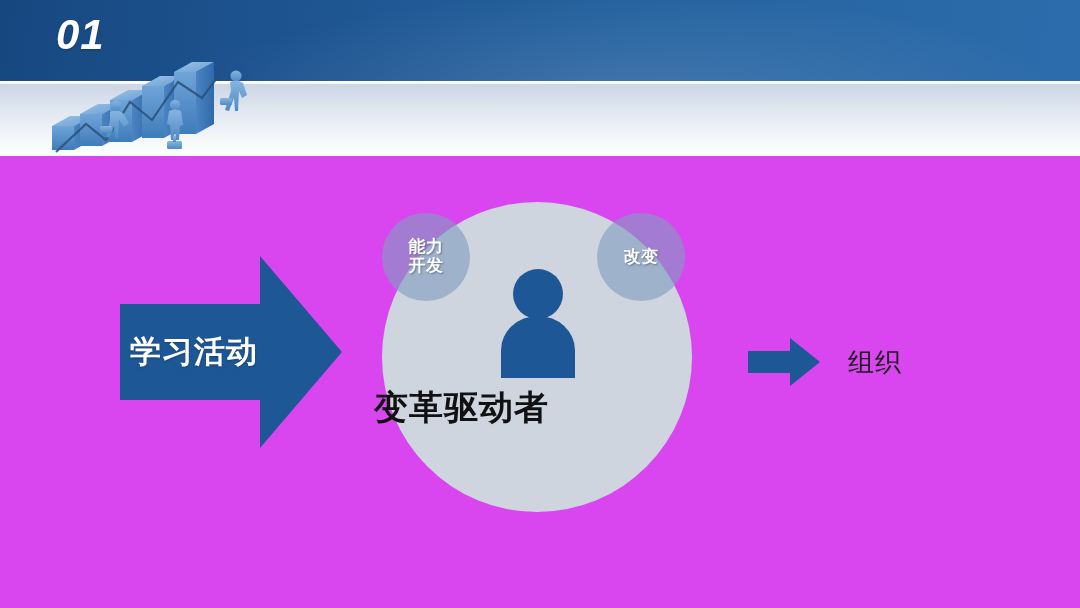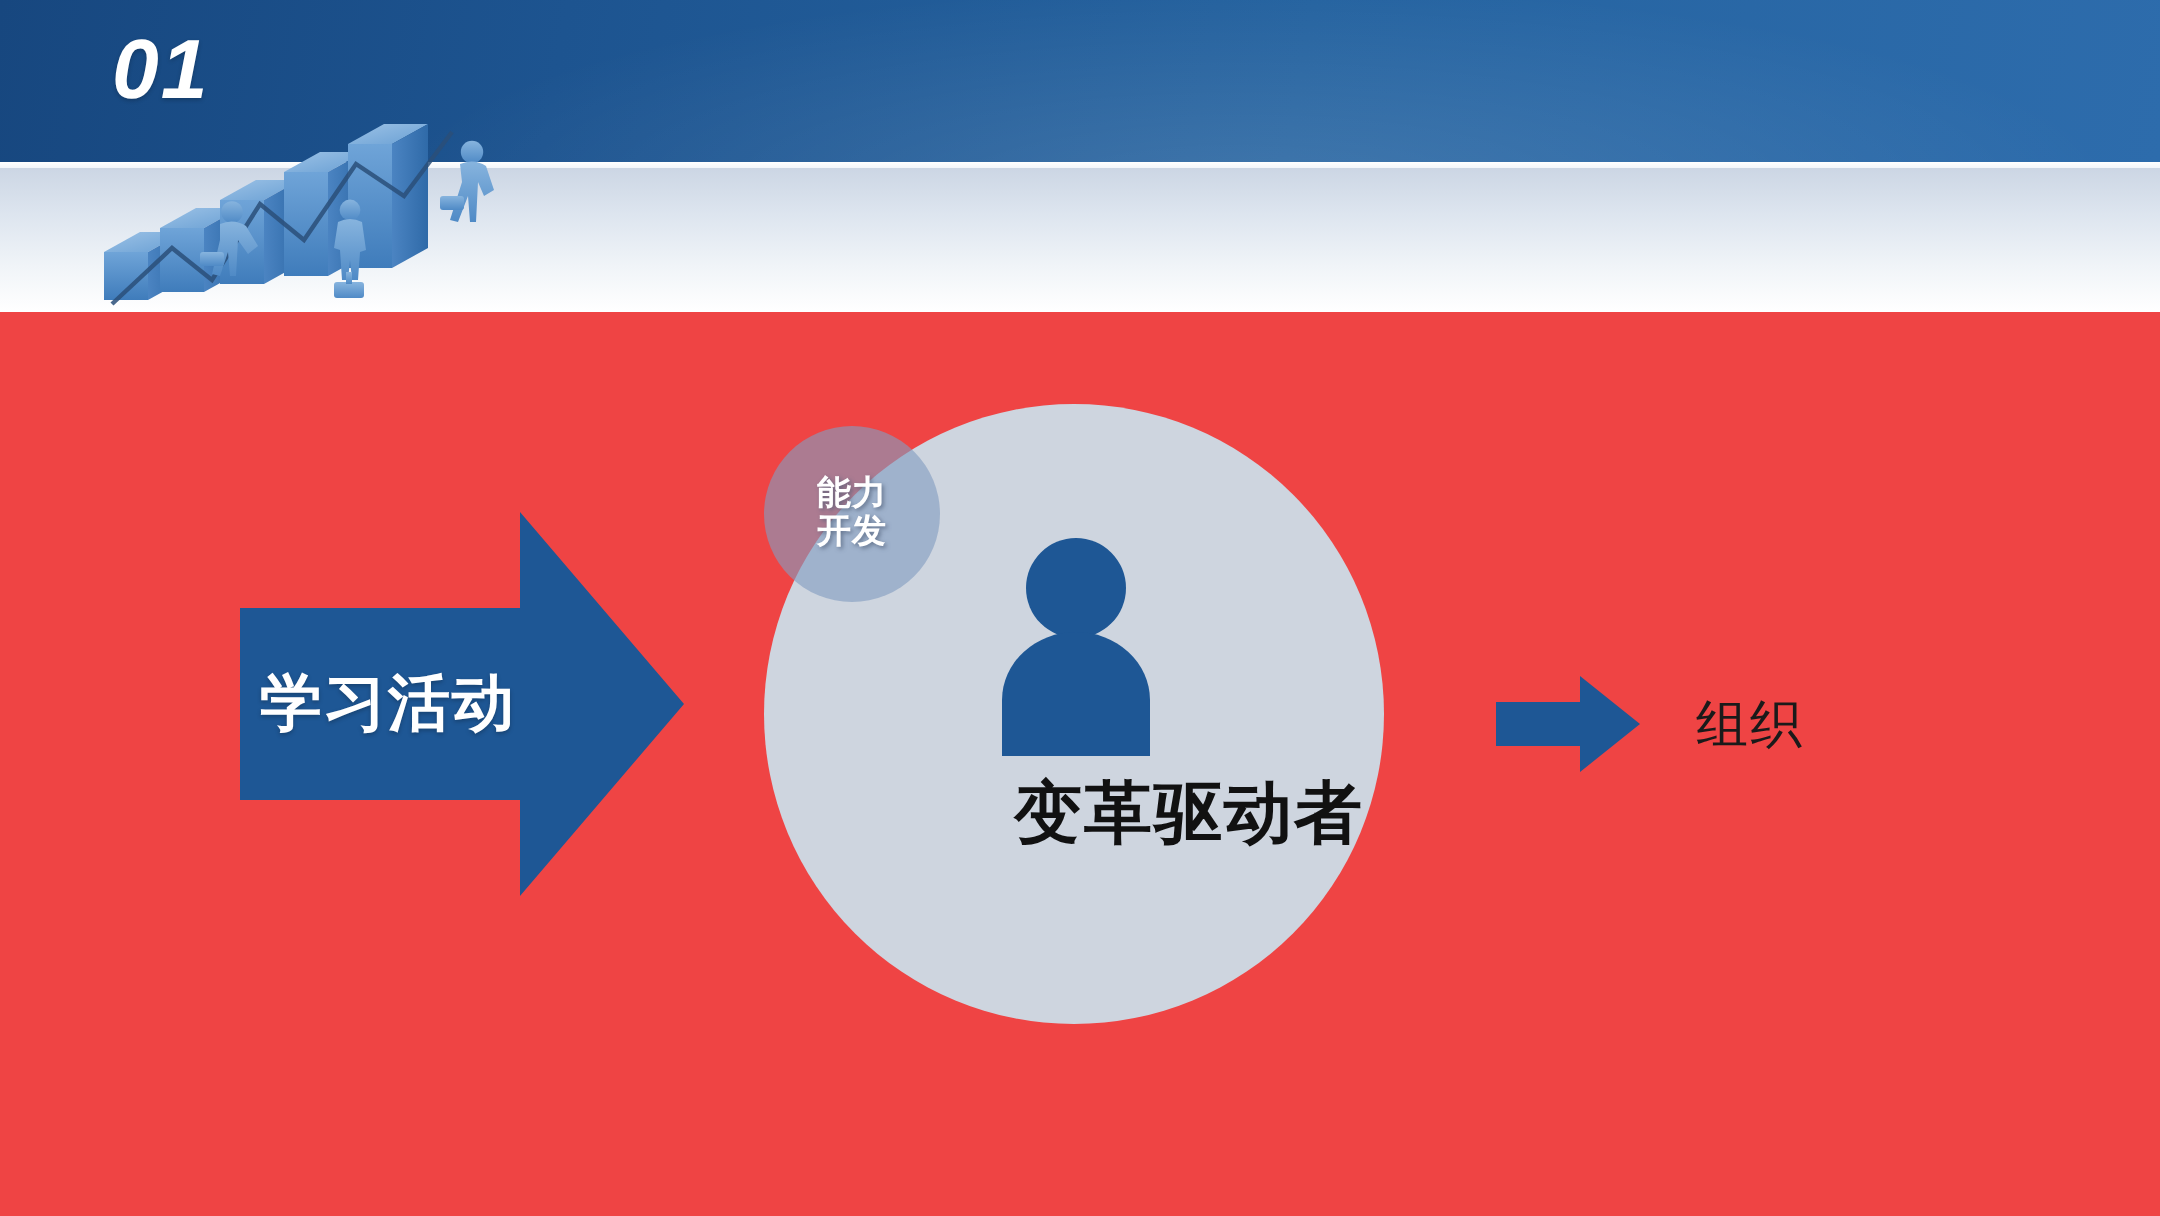--- a/index.html
+++ b/index.html
@@ -9,21 +9,21 @@
     background: #ffffff;
   }
   body {
     font-family: "Liberation Sans", "DejaVu Sans", sans-serif;
   }
 
   .slide {
     position: relative;
     width: 1080px;
     height: 608px;
-    background: #ef4444;
+    background: #d946ef;
     overflow: hidden;
   }
 
   
   .header-band {
     position: absolute;
     left: 0;
     top: 0;
     width: 1080px;
     height: 81px;
@@ -150,24 +150,24 @@
     position: absolute;
     left: 493px;
     top: 268px;
     width: 90px;
     height: 110px;
   }
   .person-icon svg { display: block; }
 
   .center-label {
     position: absolute;
-    left: 402px;
+    left: 374px;
     top: 390px;
     width: 280px;
-    text-align: right;
+    text-align: left;
     font-size: 34px;
     font-weight: 700;
     color: #111111;
     letter-spacing: 1px;
     line-height: 1;
   }
 
   
   .out-row {
     position: absolute;
@@ -294,20 +294,23 @@
     </svg>
   </div>
 
   <div class="center-label">变革驱动者</div>
 
   <div class="sub-circle sub-circle-left">
     <span>能力
 开发</span>
   </div>
 
+  <div class="sub-circle sub-circle-right">
+    <span>改变</span>
+  </div>
 
 
   <div class="out-row out-row-1">
     <div class="out-arrow">
       <svg width="72" height="48" viewBox="0 0 72 48" aria-hidden="true">
         <polygon points="0,13 42,13 42,0 72,24 42,48 42,35 0,35" fill="#1e5795"></polygon>
       </svg>
     </div>
     <div class="out-label">组织</div>
   </div>

